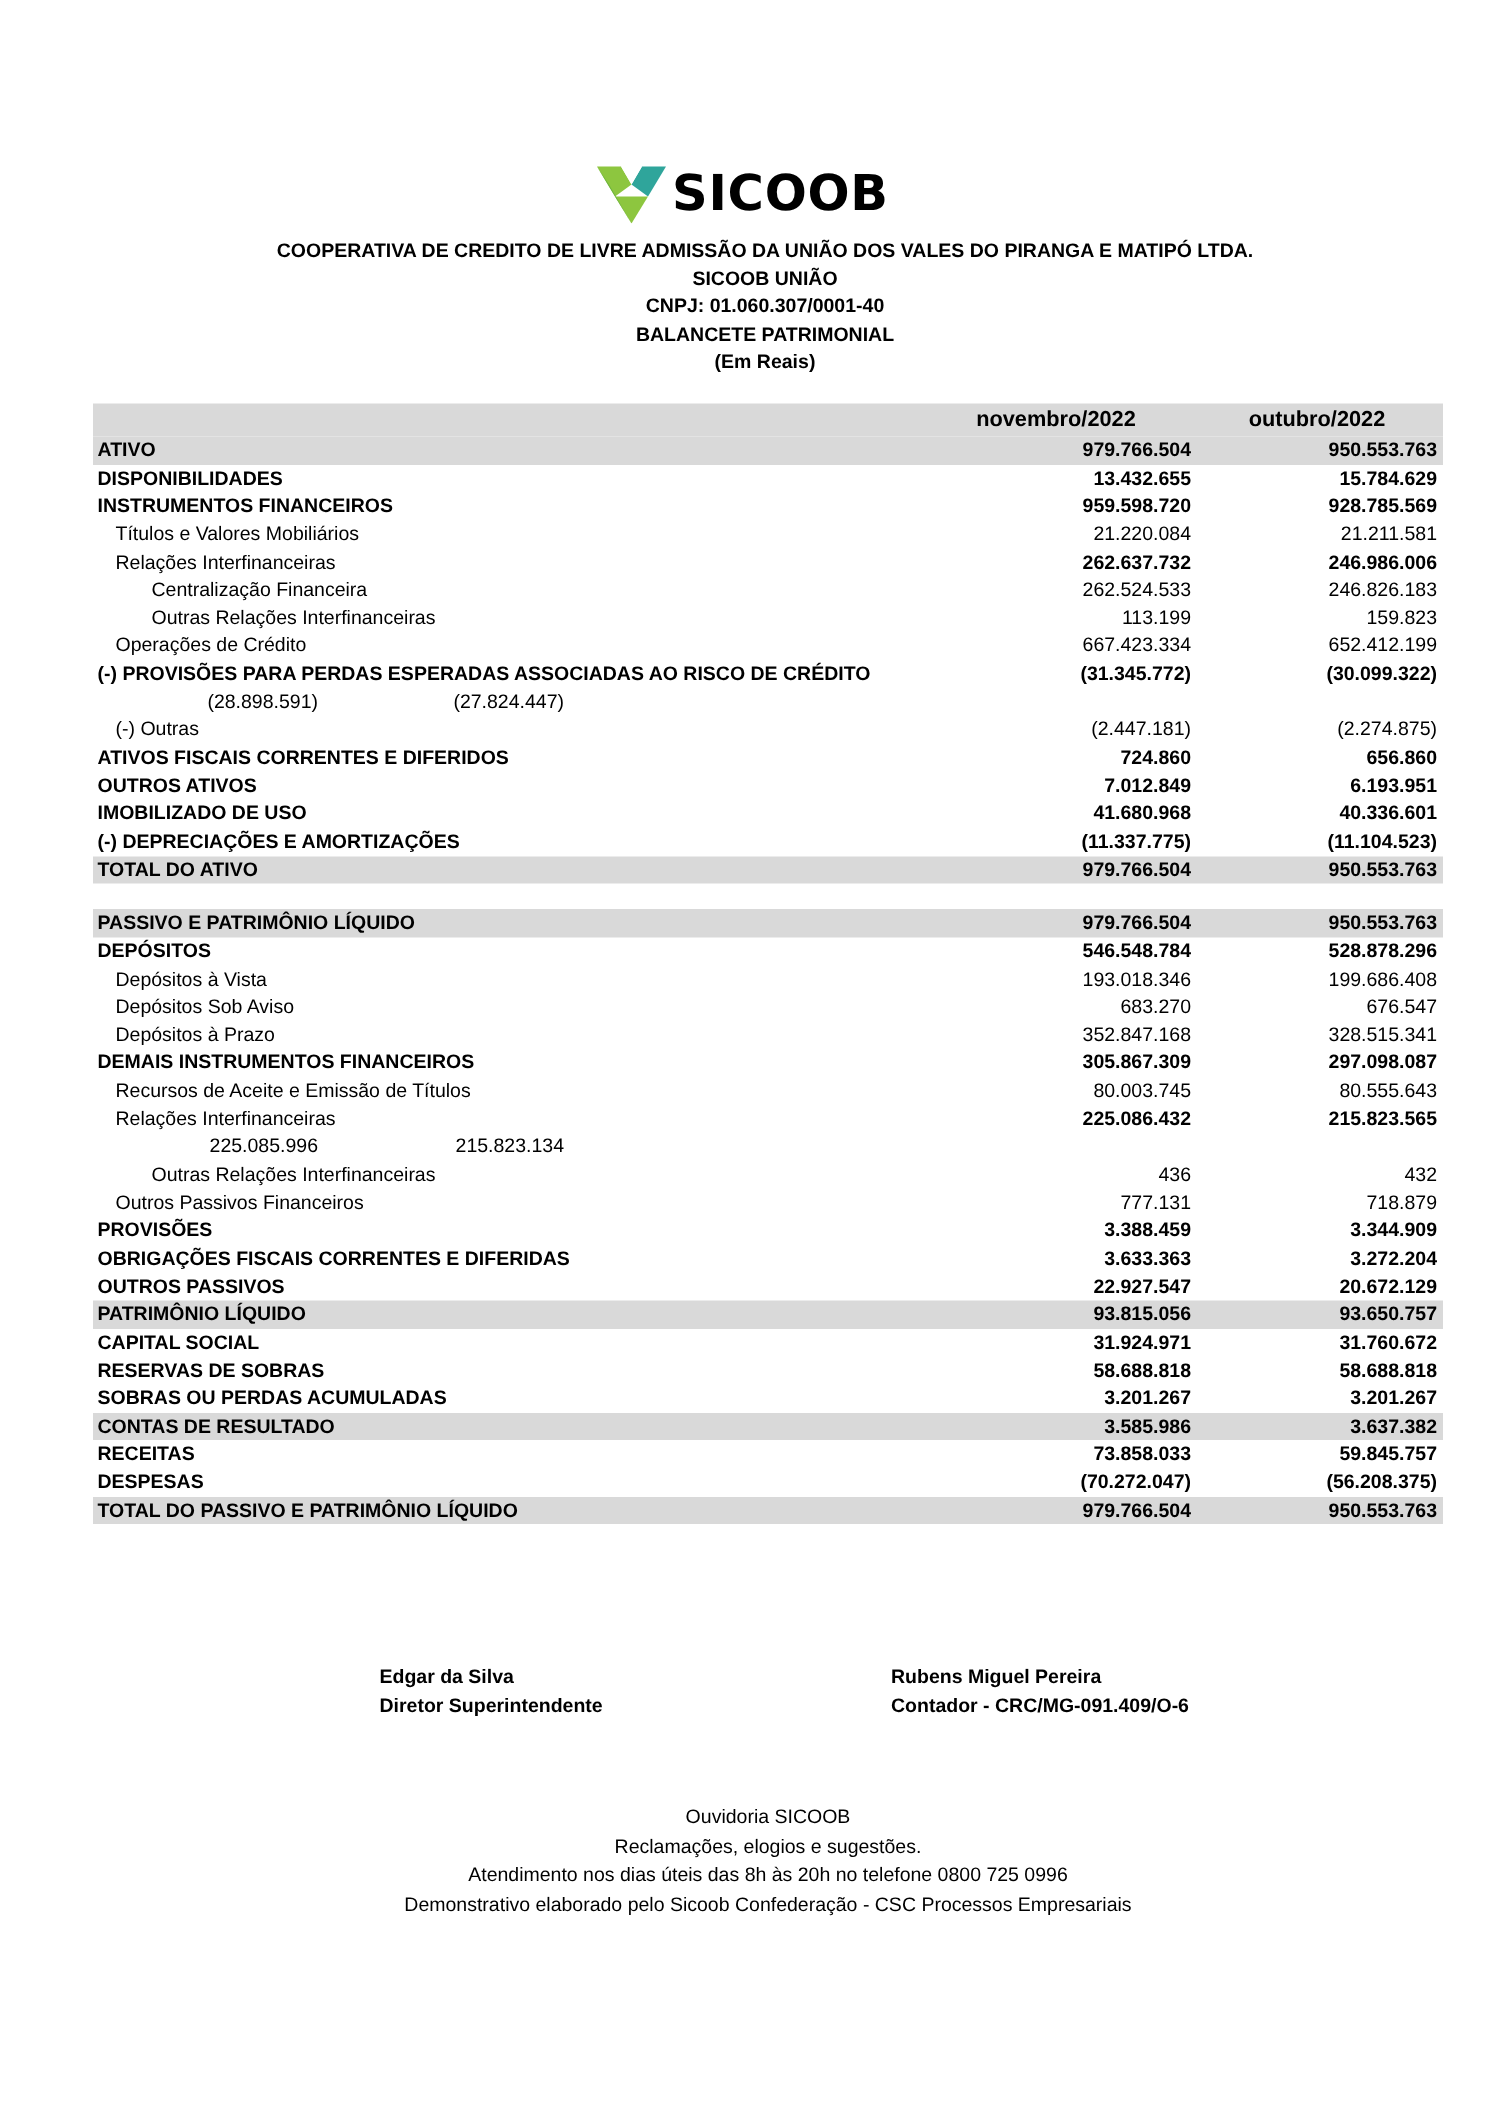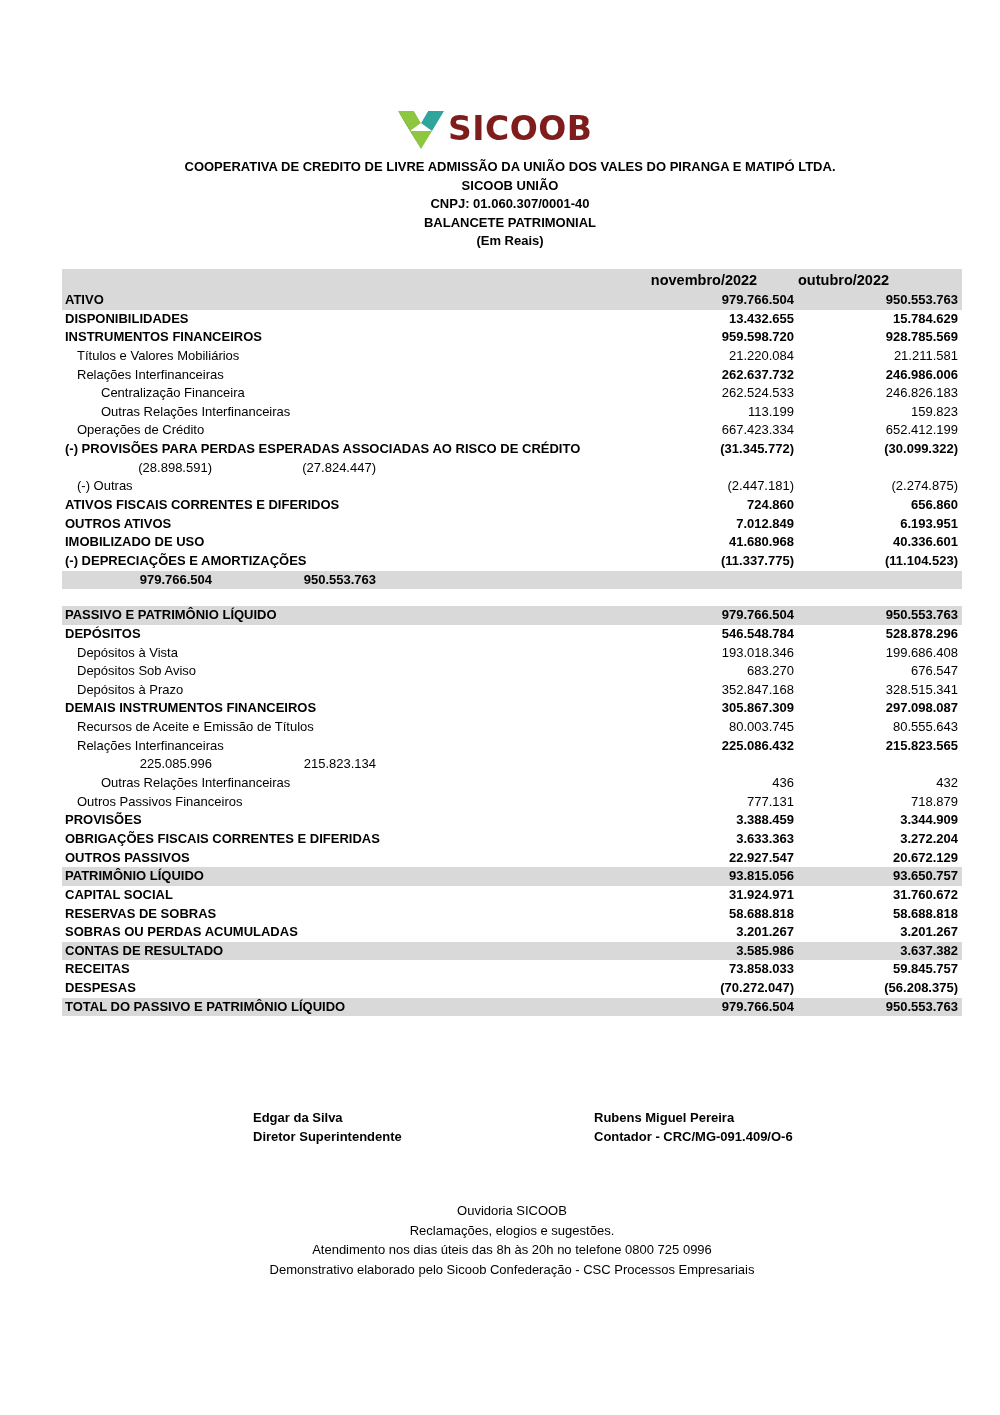--- a/index.html
+++ b/index.html
@@ -8,21 +8,21 @@
       font-family: "Liberation Sans", "DejaVu Sans", sans-serif;
       color: #000;
     }
     .logo {
       position: absolute; left: 398px; top: 108px; height: 42px;
       display: flex; align-items: center;
     }
     .logo svg { display: block; }
     .logo-text {
       font-family: "DejaVu Sans", sans-serif; font-weight: bold;
-      font-size: 33px; color: #7f1d1d; letter-spacing: 0.5px; margin-left: 4px;
+      font-size: 33px; color: #000000; letter-spacing: 0.5px; margin-left: 4px;
       line-height: 42px;
     }
     .header {
       position: absolute; left: 0; top: 158px; width: 1020px;
       text-align: center; font-weight: bold; font-size: 13px; line-height: 18.6px;
     }
     .sheet {
       position: absolute; left: 62px; top: 269px; width: 900px;
       font-size: 13px;
     }
@@ -32,21 +32,21 @@
     }
     .row.gray { background: #d9d9d9; }
     .row.colhead { height: 22px; line-height: 24px; font-size: 14.5px; font-weight: bold; }
     .row.spacer { height: 17px; }
     .lbl { flex: 1; padding-left: 3px; overflow: hidden; }
     .lbl.i1 { padding-left: 15px; }
     .lbl.i2 { padding-left: 39px; }
     .v1 { width: 150px; text-align: right; padding-right: 4px; }
     .v2 { width: 160px; text-align: right; padding-right: 4px; }
     .row.colhead .v1 { text-align: center; width: 180px; padding-left: 0; margin-left: -30px; }
-    .row.colhead .v2 { text-align: left; width: 160px; }
+    .row.colhead .v2 { text-align: center; width: 160px; }
     .bold { font-weight: bold; }
     .signatures {
       position: absolute; top: 1108px; left: 0; width: 1000px;
       font-weight: bold; font-size: 13px; line-height: 19px;
     }
     .sig { position: absolute; top: 0; }
     .sig.left { left: 253px; }
     .sig.right { left: 594px; }
     .footer {
       position: absolute; top: 1201px; left: 0; width: 1024px;
@@ -150,20 +150,21 @@
         <span class="lbl">IMOBILIZADO DE USO</span>
         <span class="v1">41.680.968</span>
         <span class="v2">40.336.601</span>
       </div>
       <div class="row bold">
         <span class="lbl">(-) DEPRECIAÇÕES E AMORTIZAÇÕES</span>
         <span class="v1">(11.337.775)</span>
         <span class="v2">(11.104.523)</span>
       </div>
       <div class="row gray bold">
+        <span class="lbl">TOTAL DO ATIVO</span>
         <span class="v1">979.766.504</span>
         <span class="v2">950.553.763</span>
       </div>
     </div>
   <div class="row spacer"></div>
   <div id="passivo-rows">
       <div class="row gray bold">
         <span class="lbl">PASSIVO E PATRIMÔNIO LÍQUIDO</span>
         <span class="v1">979.766.504</span>
         <span class="v2">950.553.763</span>

